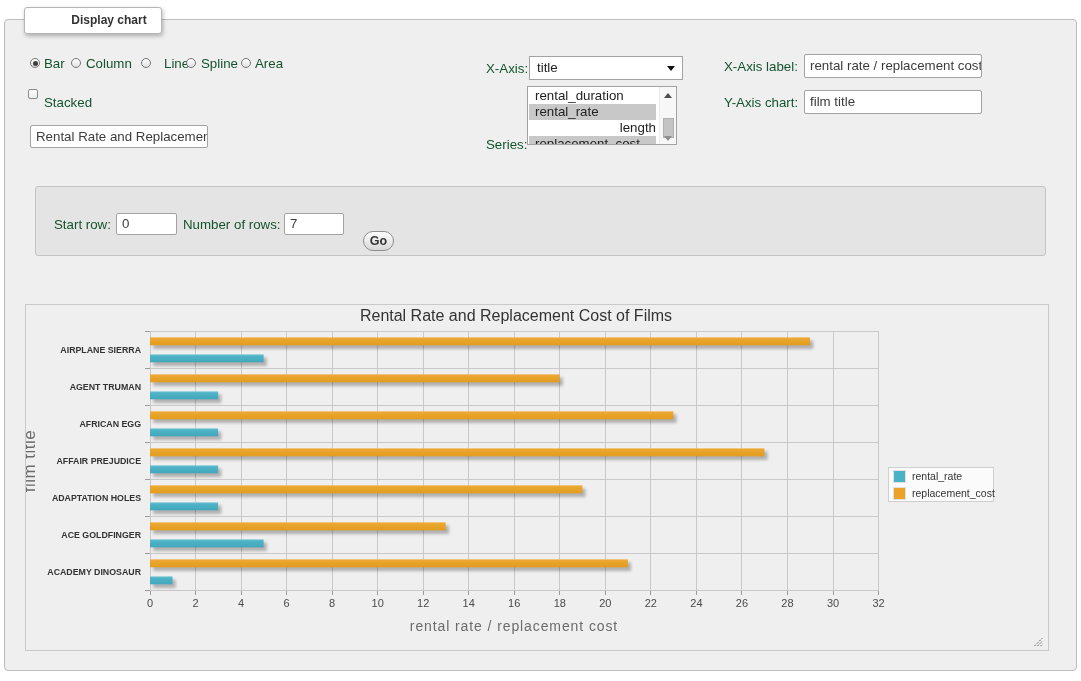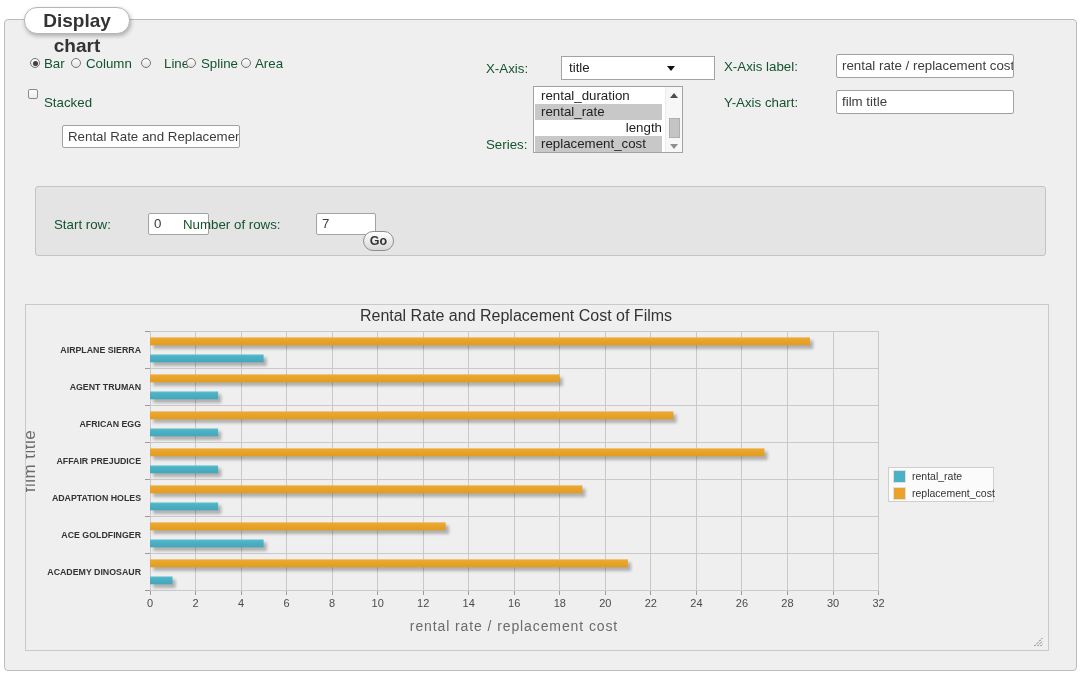--- a/index.html
+++ b/index.html
@@ -1,27 +1,27 @@
 <!DOCTYPE html>
 <html><head><meta charset="utf-8">
 <style>
 html,body{margin:0;padding:0;background:#fff;}
 body{width:1081px;height:681px;position:relative;font-family:"Liberation Sans",sans-serif;font-size:13.3px;color:#2b2b2b;}
 .a{position:absolute;}
-.inp{position:absolute;background:#fff;border:1px solid #a2a2a2;border-radius:2px;box-sizing:border-box;white-space:nowrap;overflow:hidden;color:#3c3c3c;margin-left:32px;}
+.inp{position:absolute;background:#fff;border:1px solid #a2a2a2;border-radius:2px;box-sizing:border-box;white-space:nowrap;overflow:hidden;color:#3c3c3c;}
 .lbl{position:absolute;color:#14532d;}
 .radio{position:absolute;width:10px;height:10px;box-sizing:border-box;border:1px solid #777;border-radius:50%;background:linear-gradient(#fefefe,#e2e2e2);}
 .radio.sel::after{content:"";position:absolute;left:1.5px;top:1.5px;width:5px;height:5px;border-radius:50%;background:#3f3f3f;}
 .cb{position:absolute;width:10px;height:10px;box-sizing:border-box;border:1px solid #8a8a8a;border-radius:2px;background:linear-gradient(#fdfdfd,#ececec);}
 .row{position:absolute;left:1px;width:121px;height:16px;line-height:16px;padding-left:6px;color:#222;}
 </style></head><body>
 
 <div class="a" style="left:4px;top:19px;width:1071px;height:650px;border:1px solid #bcbcbc;border-radius:4px;background:#efefef;"></div>
 
-<div class="a" style="left:24px;top:7px;width:104px;height:25px;background:#fff;border:1px solid #b6b6b6;border-radius:13px;box-shadow:1px 2px 4px rgba(0,0,0,0.28);line-height:25px;text-align:center;font-weight:bold;font-size:19px;color:#333;">Display chart</div>
+<div class="a" style="left:24px;top:7px;width:104px;height:25px;background:#fff;border:1px solid #b6b6b6;border-radius:3px;box-shadow:1px 2px 4px rgba(0,0,0,0.28);line-height:25px;text-align:center;font-weight:bold;font-size:12px;color:#333;padding-left:32px;">Display chart</div>
 
 <div class="radio sel" style="left:30px;top:58px;"></div>
 <div class="lbl" style="left:44px;top:56px;">Bar</div>
 <div class="radio" style="left:71px;top:58px;"></div>
 <div class="lbl" style="left:86px;top:56px;">Column</div>
 <div class="radio" style="left:141px;top:58px;"></div>
 <div class="lbl" style="left:164px;top:56px;">Line</div>
 <div class="radio" style="left:186px;top:58px;"></div>
 <div class="lbl" style="left:201px;top:56px;">Spline</div>
 <div class="radio" style="left:241px;top:58px;"></div>
@@ -30,21 +30,21 @@
 <div class="cb" style="left:28px;top:89px;"></div>
 <div class="lbl" style="left:44px;top:95px;">Stacked</div>
 
 <div class="inp" style="left:30px;top:125px;width:178px;height:23px;line-height:21px;padding-left:5px;">Rental Rate and Replacement Cost of Films</div>
 
 <div class="lbl" style="left:486px;top:61px;">X-Axis:</div>
 <div class="inp" style="left:529px;top:56px;width:154px;height:24px;line-height:22px;padding-left:7px;border-radius:0;color:#222;">title</div>
 <div class="a" style="left:667px;top:66px;width:0;height:0;border-left:4px solid transparent;border-right:4px solid transparent;border-top:5px solid #101010;"></div>
 
 <div class="lbl" style="left:486px;top:137px;">Series:</div>
-<div class="inp" style="left:501px;top:86px;width:150px;height:67px;border-radius:0;">
+<div class="inp" style="left:527px;top:86px;width:150px;height:59px;border-radius:0;">
   <div class="row" style="top:1px;">rental_duration</div>
   <div class="row" style="top:17px;background:#c8c8c8;">rental_rate</div>
   <div class="row" style="top:33px;text-align:right;">length</div>
   <div class="row" style="top:49px;background:#c8c8c8;">replacement_cost</div>
 
   <div class="a" style="right:0;top:0;width:16px;height:65px;background:#f7f7f7;border-left:1px solid #ededed;"></div>
   <div class="a" style="right:4px;top:6px;width:0;height:0;border-left:4px solid transparent;border-right:4px solid transparent;border-bottom:5px solid #4d4d4d;"></div>
   <div class="a" style="right:2.5px;top:31px;width:11px;height:20px;background:#c4c4c4;border:1px solid #b0b0b0;box-sizing:border-box;"></div>
   <div class="a" style="right:4px;bottom:3px;width:0;height:0;border-left:4px solid transparent;border-right:4px solid transparent;border-top:5px solid #8f8f8f;"></div>
 </div>

